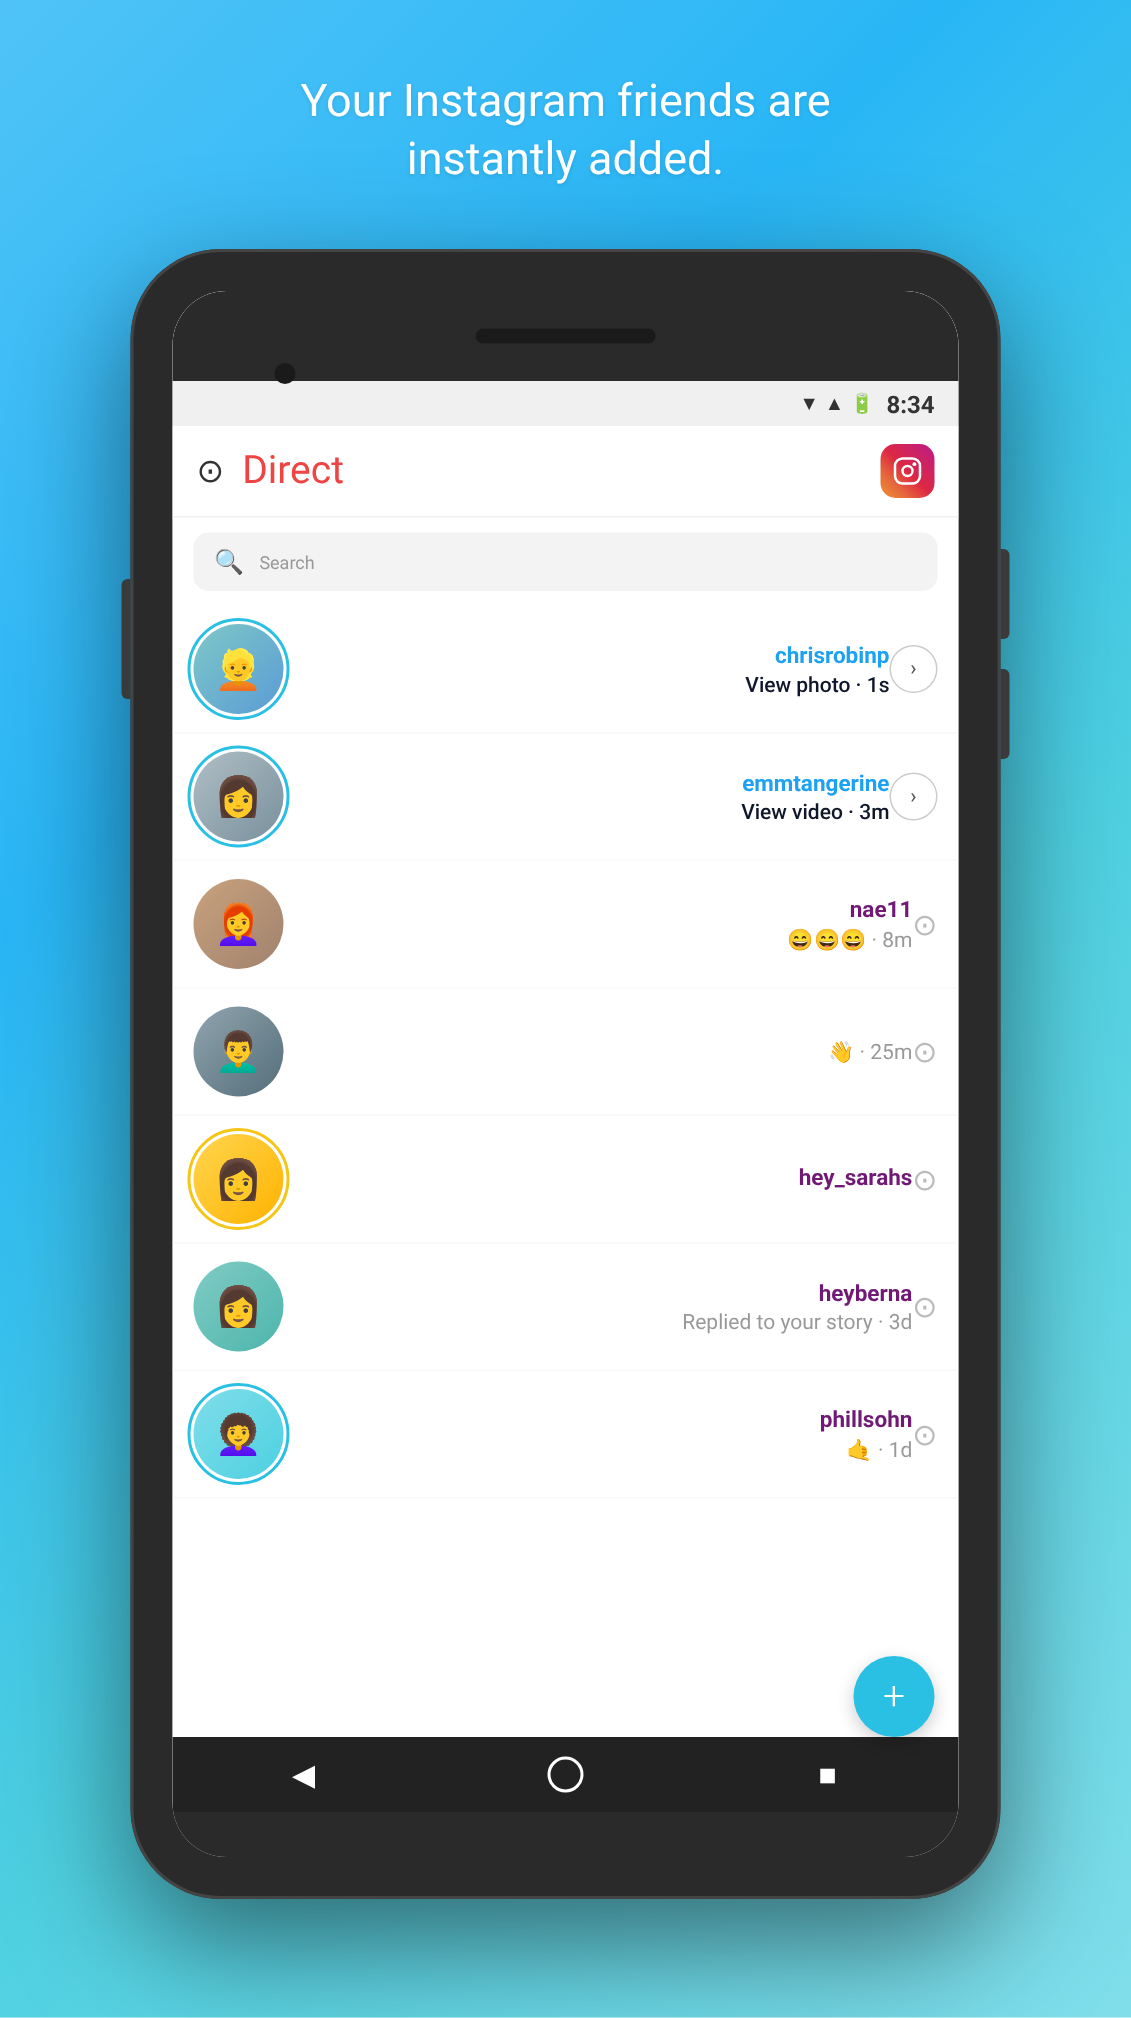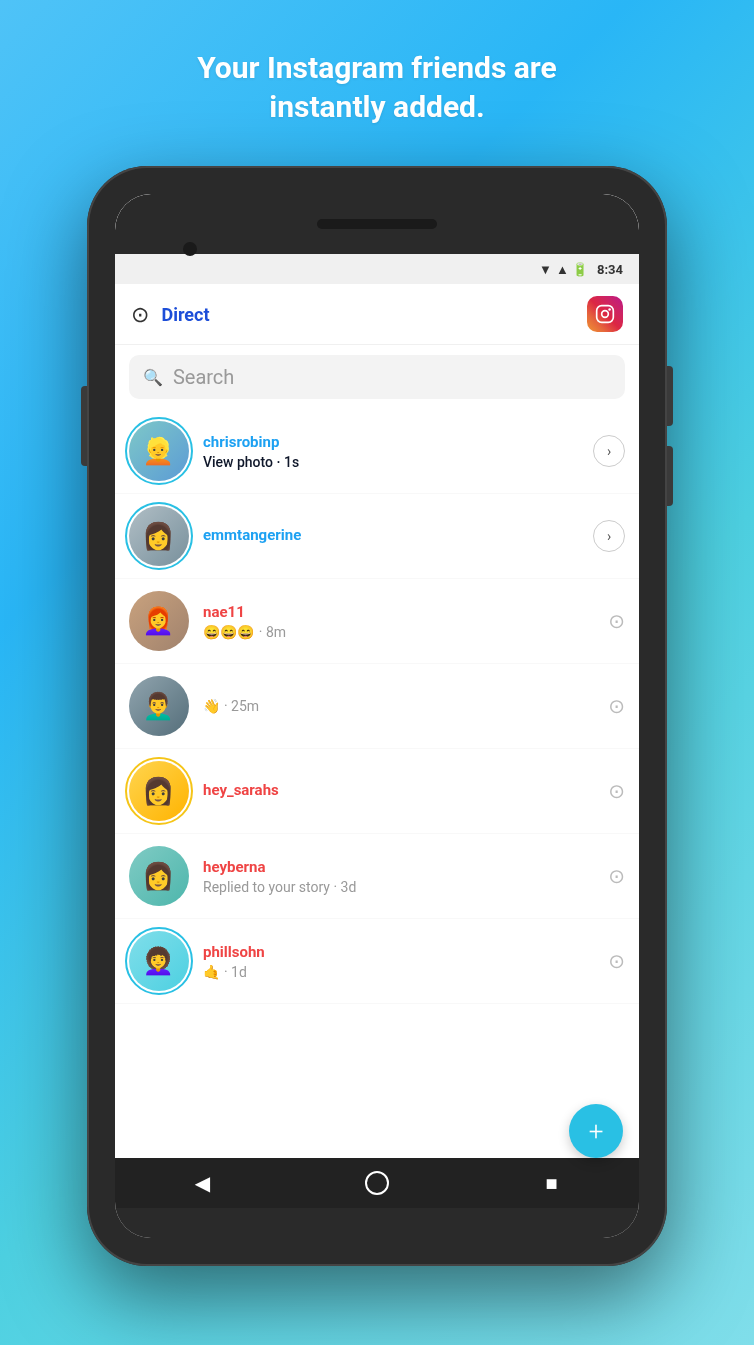--- a/index.html
+++ b/index.html
@@ -10,21 +10,21 @@
       font-family: -apple-system, BlinkMacSystemFont, 'Segoe UI', Roboto, sans-serif;
       background: linear-gradient(135deg, #4fc3f7 0%, #29b6f6 30%, #4dd0e1 60%, #80deea 100%);
       display: flex;
       flex-direction: column;
       align-items: center;
     }
 
     .headline {
       color: white;
       font-size: 30px;
-      font-weight: 700;
+      font-weight: 400;
       text-align: center;
       padding: 48px 60px 40px;
       line-height: 1.3;
       text-shadow: 0 1px 3px rgba(0,0,0,0.1);
     }
 
     .phone-wrapper {
       position: relative;
       width: 580px;
       height: 1100px;
@@ -122,21 +122,21 @@
       display: flex;
       align-items: center;
       gap: 4px;
       font-size: 11px;
       font-weight: 600;
       color: #333;
     }
     .wifi-icon { font-size: 13px; }
     .signal-icon { font-size: 13px; }
     .battery-icon { font-size: 13px; }
-    .time { font-size: 13px; font-weight: 700; margin-left: 4px; }
+    .time { font-size: 16px; font-weight: 700; margin-left: 4px; }
 
     
     .app-content {
       flex: 1;
       background: white;
       display: flex;
       flex-direction: column;
       overflow: hidden;
     }
 
@@ -148,23 +148,23 @@
       background: white;
       border-bottom: 1px solid #f0f0f0;
     }
     .camera-btn {
       font-size: 22px;
       color: #333;
       margin-right: 12px;
       cursor: pointer;
     }
     .header-title {
-      font-size: 18px;
-      font-weight: 700;
-      color: #1d4ed8;
+      font-size: 26px;
+      font-weight: 400;
+      color: #ef4444;
       flex: 1;
     }
     .instagram-icon {
       width: 36px;
       height: 36px;
       border-radius: 10px;
       background: linear-gradient(45deg, #f09433 0%, #e6683c 25%, #dc2743 50%, #cc2366 75%, #bc1888 100%);
       display: flex;
       align-items: center;
       justify-content: center;
@@ -181,21 +181,21 @@
       align-items: center;
       padding: 10px 14px;
       flex-shrink: 0;
     }
     .search-icon-wrap {
       color: #999;
       font-size: 16px;
       margin-right: 10px;
     }
     .search-input-text {
-      font-size: 20px;
+      font-size: 12px;
       color: #999;
       text-align: center;
     }
 
     
     .message-list {
       flex: 1;
       overflow: hidden;
     }
 
@@ -234,26 +234,27 @@
     }
 
     .avatar.yellow-story {
       outline: 2.5px solid #f5c518;
       outline-offset: 2px;
     }
 
     .message-info {
       flex: 1;
       min-width: 0;
+      text-align: right;
     }
 
     .username {
       font-size: 15px;
       font-weight: 700;
-      color: #ef4444;
+      color: #701a75;
       margin-bottom: 3px;
     }
     .username.blue { color: #1da1f2; }
 
     .preview {
       font-size: 14px;
       color: #999;
       white-space: nowrap;
       overflow: hidden;
       text-overflow: ellipsis;
@@ -394,20 +395,21 @@
         </div>
 
         <div class="message-item">
           <div class="avatar-wrap">
             <div class="avatar has-story" style="background: linear-gradient(135deg, #b0bec5, #78909c);">
               <span style="font-size:26px;">👩</span>
             </div>
           </div>
           <div class="message-info">
             <div class="username blue">emmtangerine</div>
+            <div class="preview blue">View video · 3m</div>
           </div>
           <div class="action-btn">
             <span>›</span>
           </div>
         </div>
 
         <div class="message-item">
           <div class="avatar-wrap">
             <div class="avatar" style="background: linear-gradient(135deg, #c9a27e, #a0826d);">
               <span style="font-size:26px;">👩‍🦰</span>

